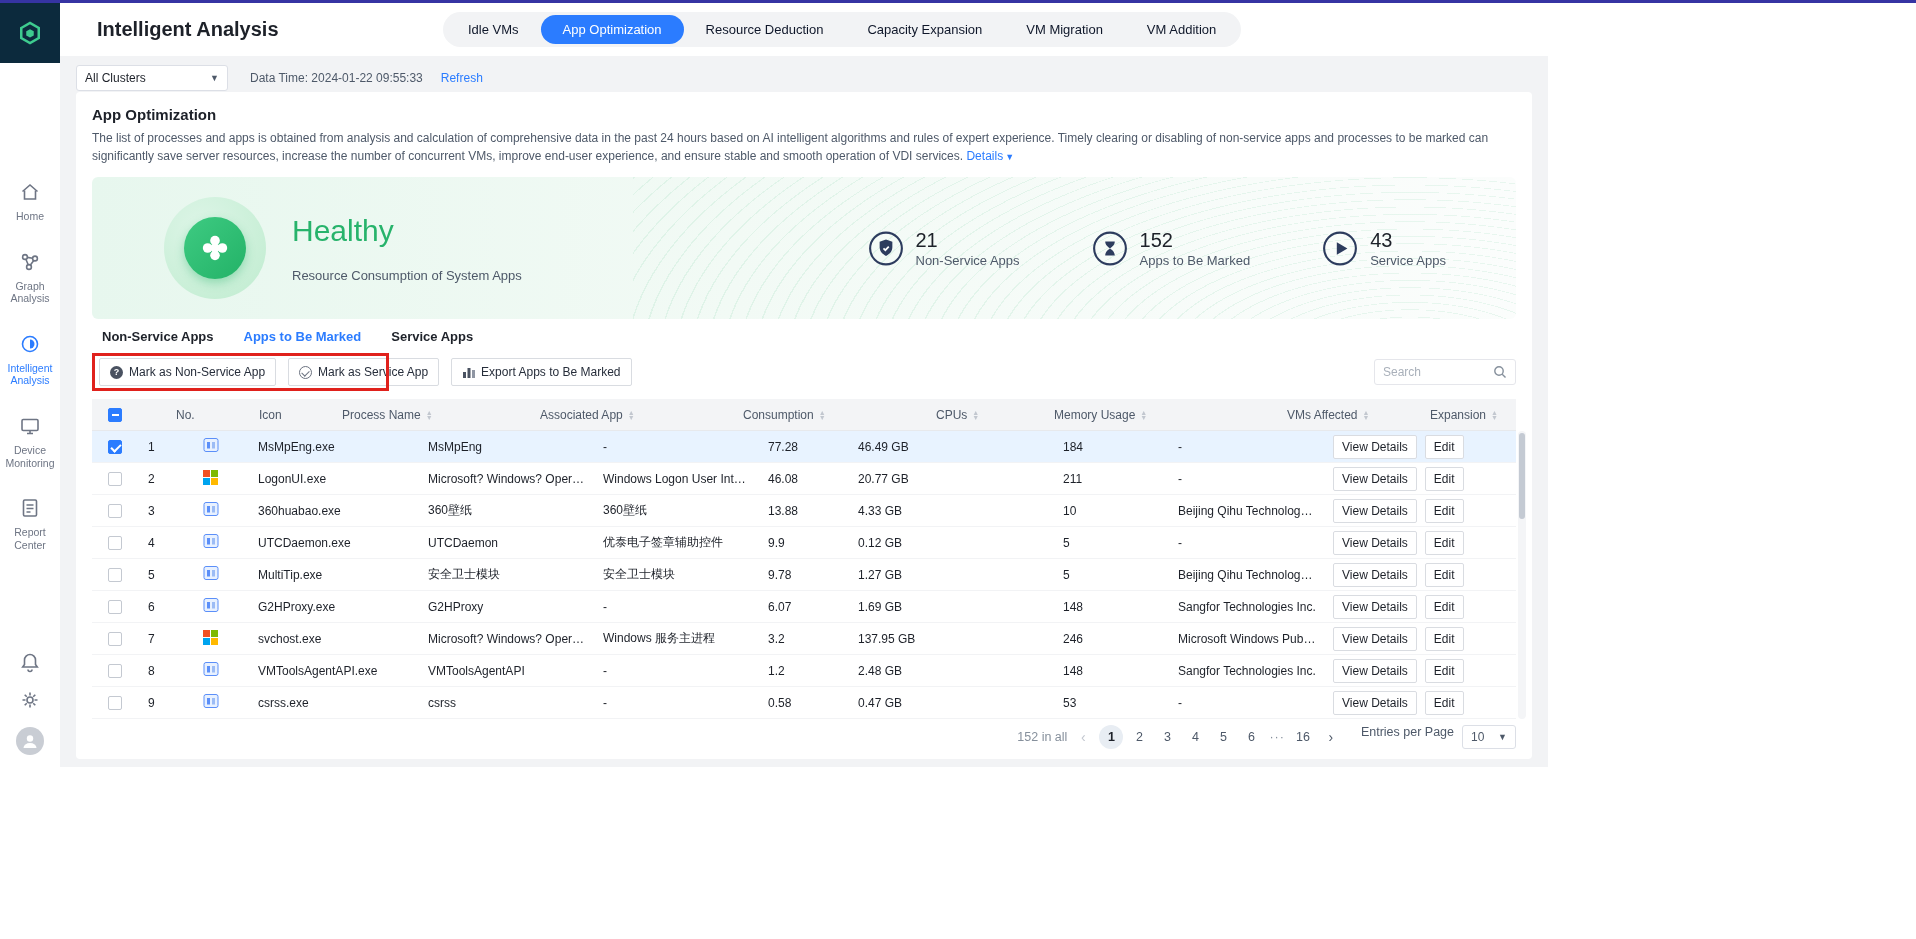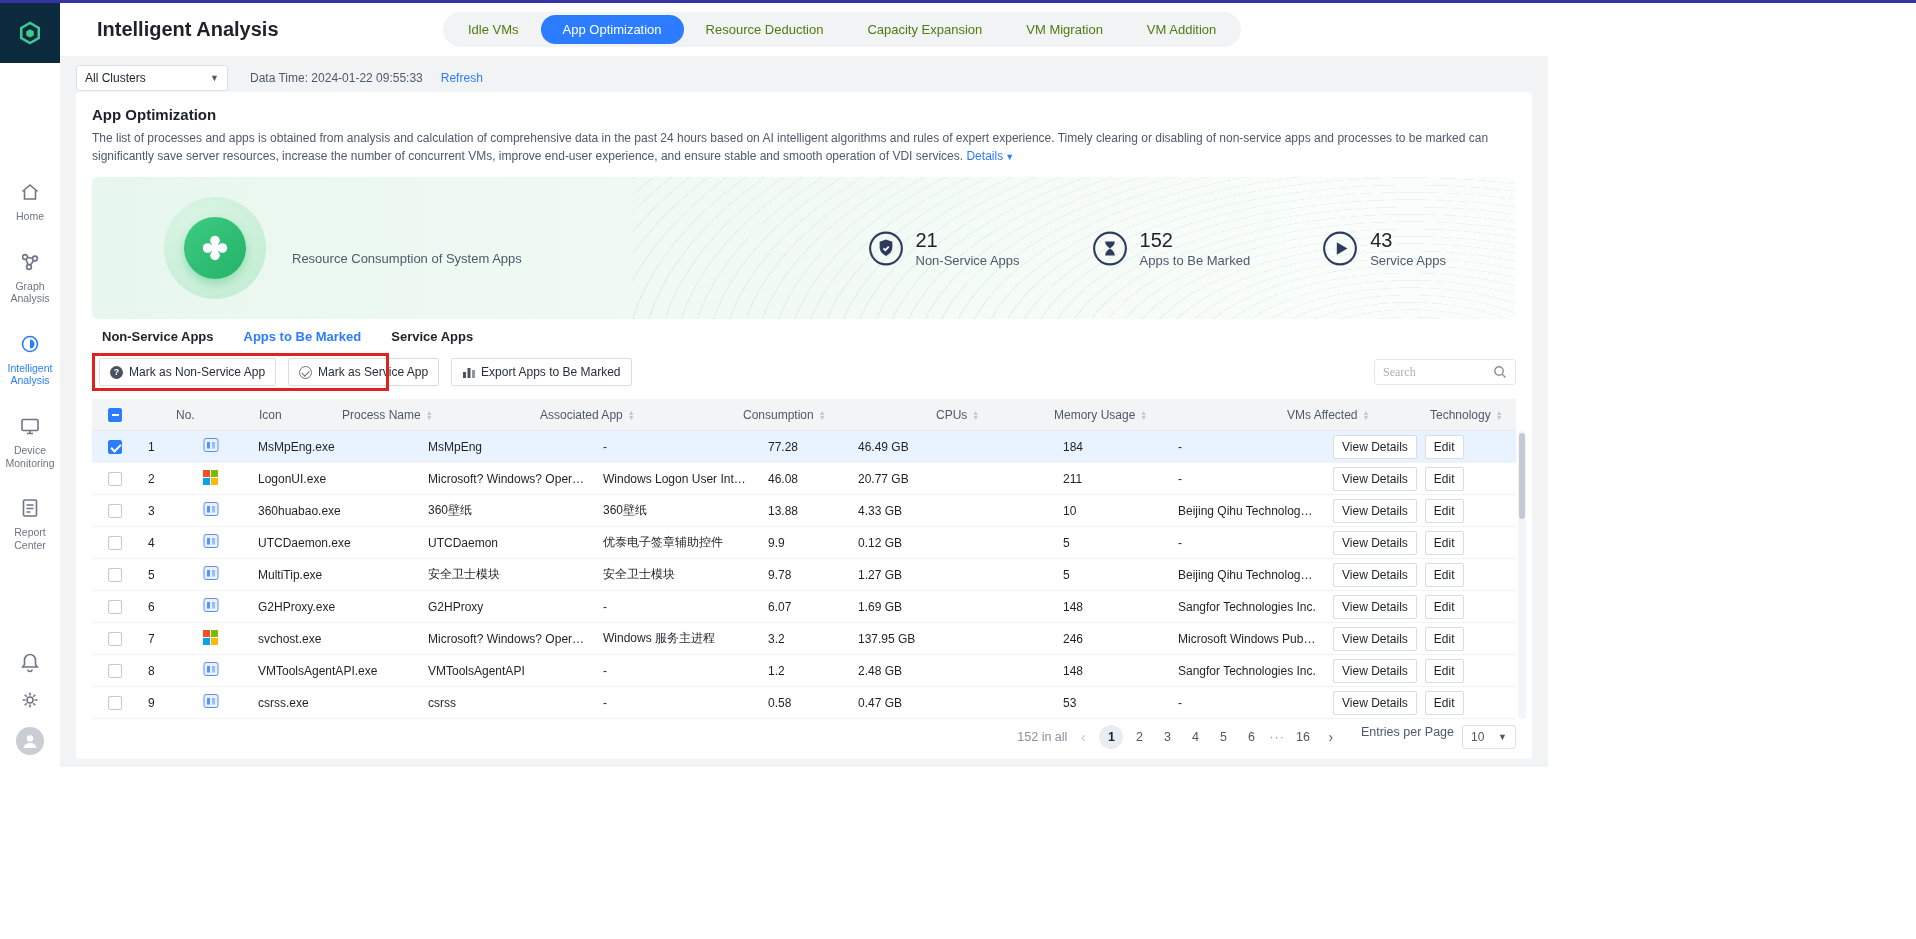--- a/index.html
+++ b/index.html
@@ -19,21 +19,21 @@
   .nav-item.active{color:#2b7cff;}
   .side-bottom{margin-top:auto;margin-bottom:12px;display:flex;flex-direction:column;gap:16px;align-items:center;color:#6e7584;}
   .side-bottom .nicon{cursor:pointer;line-height:0;}
   .avatar{width:28px;height:28px;border-radius:50%;background:#c9cdd4;display:grid;place-items:center;cursor:pointer;}
 
   
   .content{flex:1;display:flex;flex-direction:column;min-width:0;}
   .page-header{height:53px;background:#fff;display:flex;align-items:center;position:relative;padding-left:37px;flex:0 0 53px;}
   .page-title{font-size:20px;font-weight:700;color:#1d2129;}
   .top-tabs{position:absolute;left:383px;top:9px;display:flex;background:#f2f3f5;border-radius:19px;padding:3px;}
-  .top-tab{padding:7px 22px;font-size:13px;color:#4d7c0f;border-radius:16px;cursor:pointer;white-space:nowrap;}
+  .top-tab{padding:7px 22px;font-size:13px;color:#0f172a;border-radius:16px;cursor:pointer;white-space:nowrap;}
   .top-tab.active{background:#2b7cff;color:#fff;}
 
   .gray{flex:1;background:#f2f3f5;padding:8px 16px 0 16px;overflow:hidden;}
   .filter-row{display:flex;align-items:center;height:28px;}
   .select{background:#fff;border:1px solid #dcdfe6;height:26px;border-radius:3px;display:flex;align-items:center;justify-content:space-between;padding:0 8px;font-size:12px;cursor:pointer;gap:6px;}
   .select.cluster{width:152px;}
   .caret{color:#4e5969;font-size:9px;}
   .datatime{margin-left:22px;font-size:12px;color:#4e5969;}
   .refresh{margin-left:18px;font-size:12px;color:#2b7cff;cursor:pointer;text-decoration:none;}
 
@@ -65,21 +65,21 @@
   .inner-tabs{margin-top:10px;display:flex;gap:30px;padding-left:10px;}
   .inner-tab{font-size:13px;font-weight:600;color:#1d2129;padding-bottom:5px;cursor:pointer;}
   .inner-tab.active{color:#2b7cff;}
   .action-row{margin-top:4px;display:flex;align-items:center;position:relative;padding-left:7px;height:38px;}
   .btn{display:inline-flex;align-items:center;gap:6px;background:#fff;border:1px solid #d9dce1;border-radius:2px;height:28px;padding:0 10px;font-size:12px;color:#272e3b;cursor:pointer;font-family:inherit;white-space:nowrap;}
   .btn + .btn{margin-left:12px;}
   .bi-dark{width:13px;height:13px;border-radius:50%;background:#4a5261;color:#fff;font-size:9px;display:grid;place-items:center;font-weight:700;line-height:1;}
   .bi-check{width:13px;height:13px;border-radius:50%;border:1.5px solid #6b7280;position:relative;}
   .bi-check::after{content:"";position:absolute;left:2.5px;top:2px;width:4px;height:6px;border:solid #6b7280;border-width:0 1.5px 1.5px 0;transform:rotate(45deg);}
   .annotation{position:absolute;left:0;top:0;width:297px;height:38px;border:3px solid #e0211c;pointer-events:none;z-index:2;}
-  .search{margin-left:auto;width:142px;height:26px;border:1px solid #e5e6eb;border-radius:3px;display:flex;align-items:center;padding:0 8px;background:#fff;font-family:Liberation Serif, serif;}
+  .search{margin-left:auto;width:142px;height:26px;border:1px solid #e5e6eb;border-radius:3px;display:flex;align-items:center;padding:0 8px;background:#fff;}
   .search input{border:0;outline:0;flex:1;font-size:12px;min-width:0;font-family:inherit;color:#1d2129;}
   .search input::placeholder{color:#a9b0ba;}
   .search .sicon{line-height:0;cursor:pointer;}
 
   
   .table-wrap{margin-top:8px;position:relative;}
   .tr{display:grid;grid-template-columns:48px 55px 55px 170px 175px 165px 90px 205px 115px 155px minmax(0,1fr);align-items:center;height:32px;border-bottom:1px solid #f2f3f5;font-size:12px;color:#1d2129;background:#fff;}
   .tr.head{background:#f3f4f6;color:#4e5969;border-bottom:1px solid #e7e9ec;gap:28px;}
   .tr.selected{background:#e8f3ff;}
   .td{padding:0 8px;white-space:nowrap;overflow:hidden;text-overflow:ellipsis;}
@@ -232,20 +232,21 @@
                       <circle cx="12" cy="6.8" r="3.4"></circle>
                       <circle cx="12" cy="17.2" r="3.4"></circle>
                       <circle cx="6.8" cy="12" r="3.4"></circle>
                       <circle cx="17.2" cy="12" r="3.4"></circle>
                       <rect x="8.8" y="8.8" width="6.4" height="6.4" transform="rotate(45 12 12)"></rect>
                     </g>
                   </svg>
               </div>
             </div>
             <div class="health-text">
+              <div class="health-status">Healthy</div>
               <div class="health-sub">Resource Consumption of System Apps</div>
             </div>
             <div class="stats">
               <div class="stat">
                 <span class="stat-icon">
                   <svg width="36" height="36" viewBox="0 0 34 34">
                       <circle cx="17" cy="17" r="15" fill="none" stroke="#2d3c5e" stroke-width="2"></circle>
                       <path d="M17 8.5 l6 2.2 v5 c0 4 -2.6 6.8 -6 8.3 c-3.4 -1.5 -6 -4.3 -6 -8.3 v-5 Z" fill="#2d3c5e"></path>
                       <path d="M14.6 16.8 l1.8 1.8 l3.2 -3.4" stroke="#fff" stroke-width="1.6" fill="none"></path>
                     </svg>
@@ -341,21 +342,21 @@
                     <i>▼</i>
                   </span></div>
               <div class="td"><span>Memory Usage</span><span class="sort">
                     <i>▲</i>
                     <i>▼</i>
                   </span></div>
               <div class="td"><span>VMs Affected</span><span class="sort">
                     <i>▲</i>
                     <i>▼</i>
                   </span></div>
-              <div class="td"><span>Technology</span><span class="sort">
+              <div class="td"><span>Expansion</span><span class="sort">
                     <i>▲</i>
                     <i>▼</i>
                   </span></div>
               <div class="td">Operation</div>
             </div>
 
             <div class="tr selected">
               <div class="td ck"><span class="checkbox checked"></span></div>
               <div class="td">1</div>
               <div class="td"><span class="app-ic"><svg width="16" height="16" viewBox="0 0 16 16">

